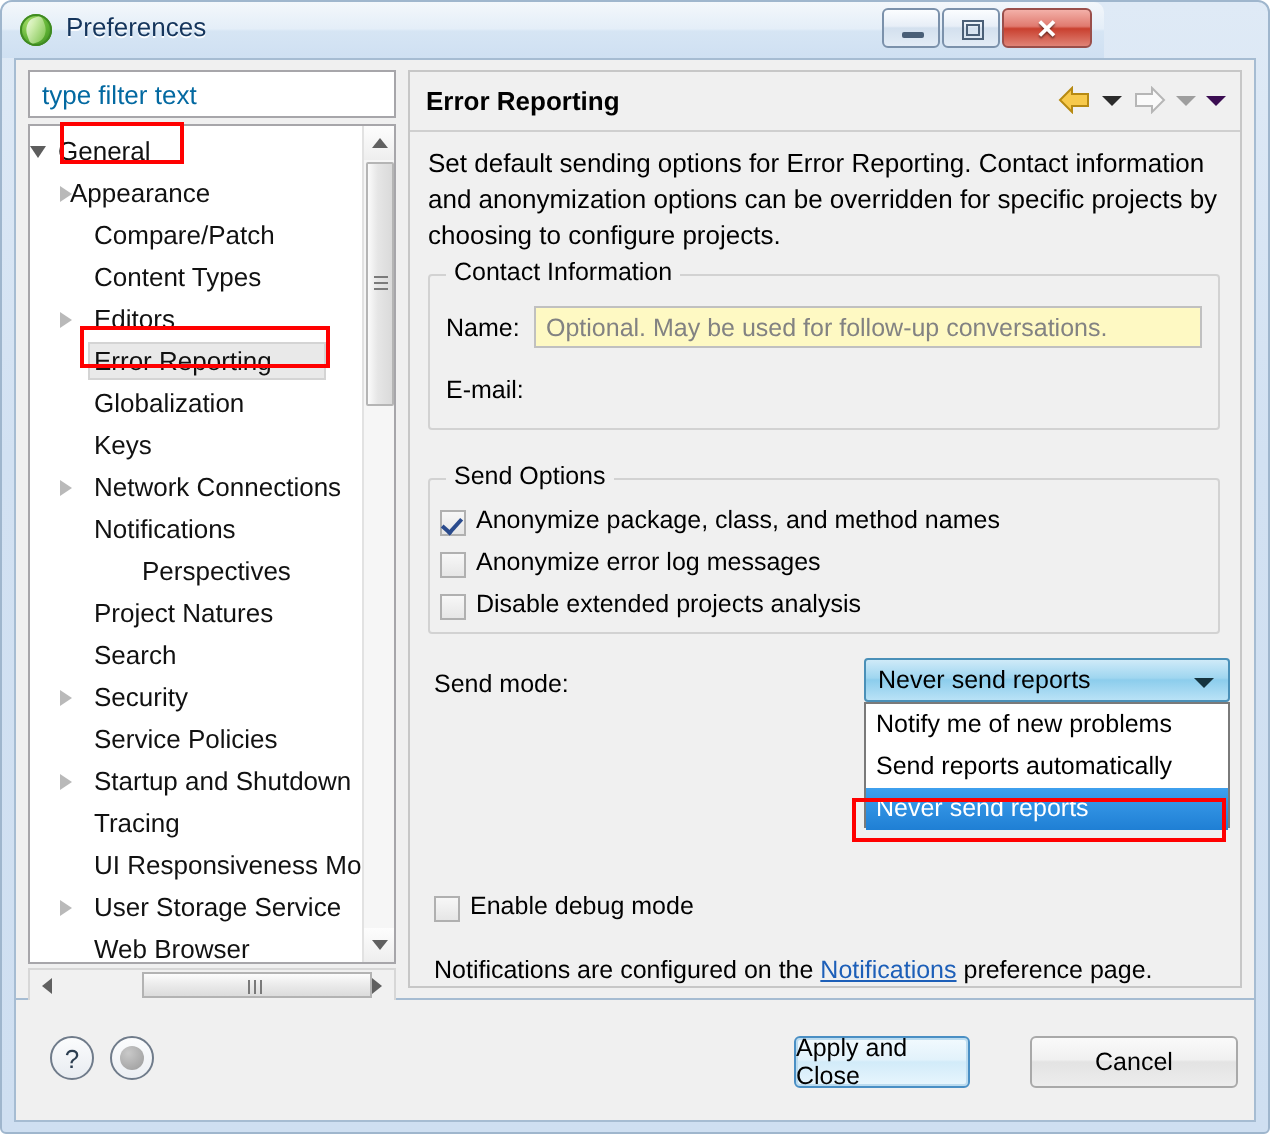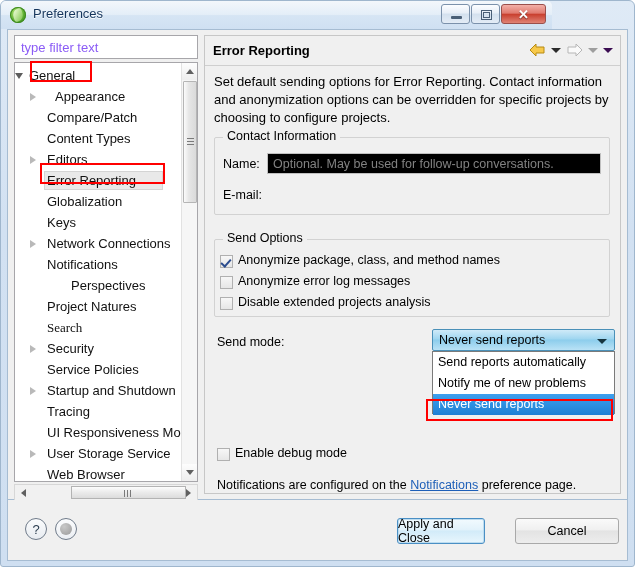--- a/index.html
+++ b/index.html
@@ -58,21 +58,21 @@
   }
   
   .left{
     position:absolute;left:6px;top:5px;width:184px;height:477px;
   }
   .filter{
     position:absolute;left:0;top:0;width:184px;height:24px;
     border:1px solid #a7a6aa;background:#fff;box-sizing:border-box;
   }
   .filter span{
-    position:absolute;left:6px;top:4px;color:#8b5cf6;font-size:13px;
+    position:absolute;left:6px;top:4px;color:#0369a1;font-size:13px;
   }
   .tree{
     position:absolute;left:0;top:27px;width:184px;height:420px;
     background:#fff;border:1px solid #a7a6aa;box-sizing:border-box;overflow:hidden;
   }
   .titem{
     position:relative;height:21px;line-height:21px;font-size:13px;color:#111;
     white-space:nowrap;padding-left:0;
   }
   .titem .lbl{position:absolute;top:0;}
@@ -155,21 +155,21 @@
     position:absolute;left:9px;top:6px;width:395px;font-size:13px;line-height:18px;color:#000;
   }
   .group{
     position:absolute;border:1px solid #d2d2d2;box-sizing:border-box;border-radius:2px;
   }
   .group > .gtitle{
     position:absolute;left:8px;top:-9px;background:#f0f0f0;padding:0 4px;font-size:12.5px;
   }
   .flabel{position:absolute;font-size:12.5px;}
   .field{
-    position:absolute;height:21px;background:#000000;border:1px solid #c0c0c0;box-sizing:border-box;
+    position:absolute;height:21px;background:#fef9c3;border:1px solid #c0c0c0;box-sizing:border-box;
   }
   .field span{position:absolute;left:5px;top:3px;color:#828282;font-size:12.5px;white-space:nowrap;}
   .cb{
     position:absolute;width:13px;height:13px;box-sizing:border-box;
     background:linear-gradient(to bottom,#f7f7f7,#e6e6e6);border:1px solid #b0b0b0;
   }
   .cb.checked::after{
     content:"";position:absolute;left:2px;top:1px;width:4px;height:8px;
     border:solid #2a4b8d;border-width:0 2px 2px 0;transform:rotate(42deg);
   }
@@ -252,21 +252,21 @@
       </div>
 
       <div class="tree">
         <div id="tree-rows">
             <div class="titem" style="position: absolute; left: 0px; top: 2px; width: 166px;">
               <span class="arrow-open" style="left: 0px;"></span>
               <span class="lbl" style="left: 14px;">General</span>
             </div>
             <div class="titem" style="position: absolute; left: 0px; top: 23px; width: 166px;">
               <span class="arrow-closed" style="left: 16px;"></span>
-              <span class="lbl" style="left: 40px;">Appearance</span>
+              <span class="lbl" style="left: 20px;">Appearance</span>
             </div>
             <div class="titem" style="position: absolute; left: 0px; top: 44px; width: 166px;">
               <span class="lbl" style="left: 32px;">Compare/Patch</span>
             </div>
             <div class="titem" style="position: absolute; left: 0px; top: 65px; width: 166px;">
               <span class="lbl" style="left: 32px;">Content Types</span>
             </div>
             <div class="titem" style="position: absolute; left: 0px; top: 86px; width: 166px;">
               <span class="arrow-closed" style="left: 16px;"></span>
               <span class="lbl" style="left: 32px;">Editors</span>
@@ -288,21 +288,21 @@
             <div class="titem" style="position: absolute; left: 0px; top: 191px; width: 166px;">
               <span class="lbl" style="left: 32px;">Notifications</span>
             </div>
             <div class="titem" style="position: absolute; left: 0px; top: 212px; width: 166px; margin-left: 24px;">
               <span class="lbl" style="left: 32px;">Perspectives</span>
             </div>
             <div class="titem" style="position: absolute; left: 0px; top: 233px; width: 166px;">
               <span class="lbl" style="left: 32px;">Project Natures</span>
             </div>
             <div class="titem" style="position: absolute; left: 0px; top: 254px; width: 166px;">
-              <span class="lbl" style="left: 32px; font-family: Liberation Serif, serif;">Search</span>
+              <span class="lbl" style="left: 32px;">Search</span>
             </div>
             <div class="titem" style="position: absolute; left: 0px; top: 275px; width: 166px;">
               <span class="arrow-closed" style="left: 16px;"></span>
               <span class="lbl" style="left: 32px;">Security</span>
             </div>
             <div class="titem" style="position: absolute; left: 0px; top: 296px; width: 166px;">
               <span class="lbl" style="left: 32px;">Service Policies</span>
             </div>
             <div class="titem" style="position: absolute; left: 0px; top: 317px; width: 166px;">
               <span class="arrow-closed" style="left: 16px;"></span>
@@ -395,22 +395,22 @@
             </div>
         </div>
 
         <div class="flabel" style="left:12px;top:268px;">Send mode:</div>
         <div class="combo" style="top:262px;">
           <span class="ctext">Never send reports</span>
           <span class="cdrop"></span>
         </div>
         <div class="dlist" style="top:284px;">
           <div id="send-mode-options">
+              <div class="opt">Notify me of new problems</div>
               <div class="opt">Send reports automatically</div>
-              <div class="opt">Notify me of new problems</div>
               <div class="opt sel">Never send reports</div>
             </div>
         </div>
 
         <div class="cb" style="left:12px;top:381px;"></div>
         <div class="cblabel" style="left:30px;top:379px;">Enable debug mode</div>
 
         <div class="flabel" style="left:12px;top:411px;white-space:nowrap;">
           <span>Notifications are configured on the </span><a class="link" href="#">Notifications</a><span> preference page.</span>
         </div>

